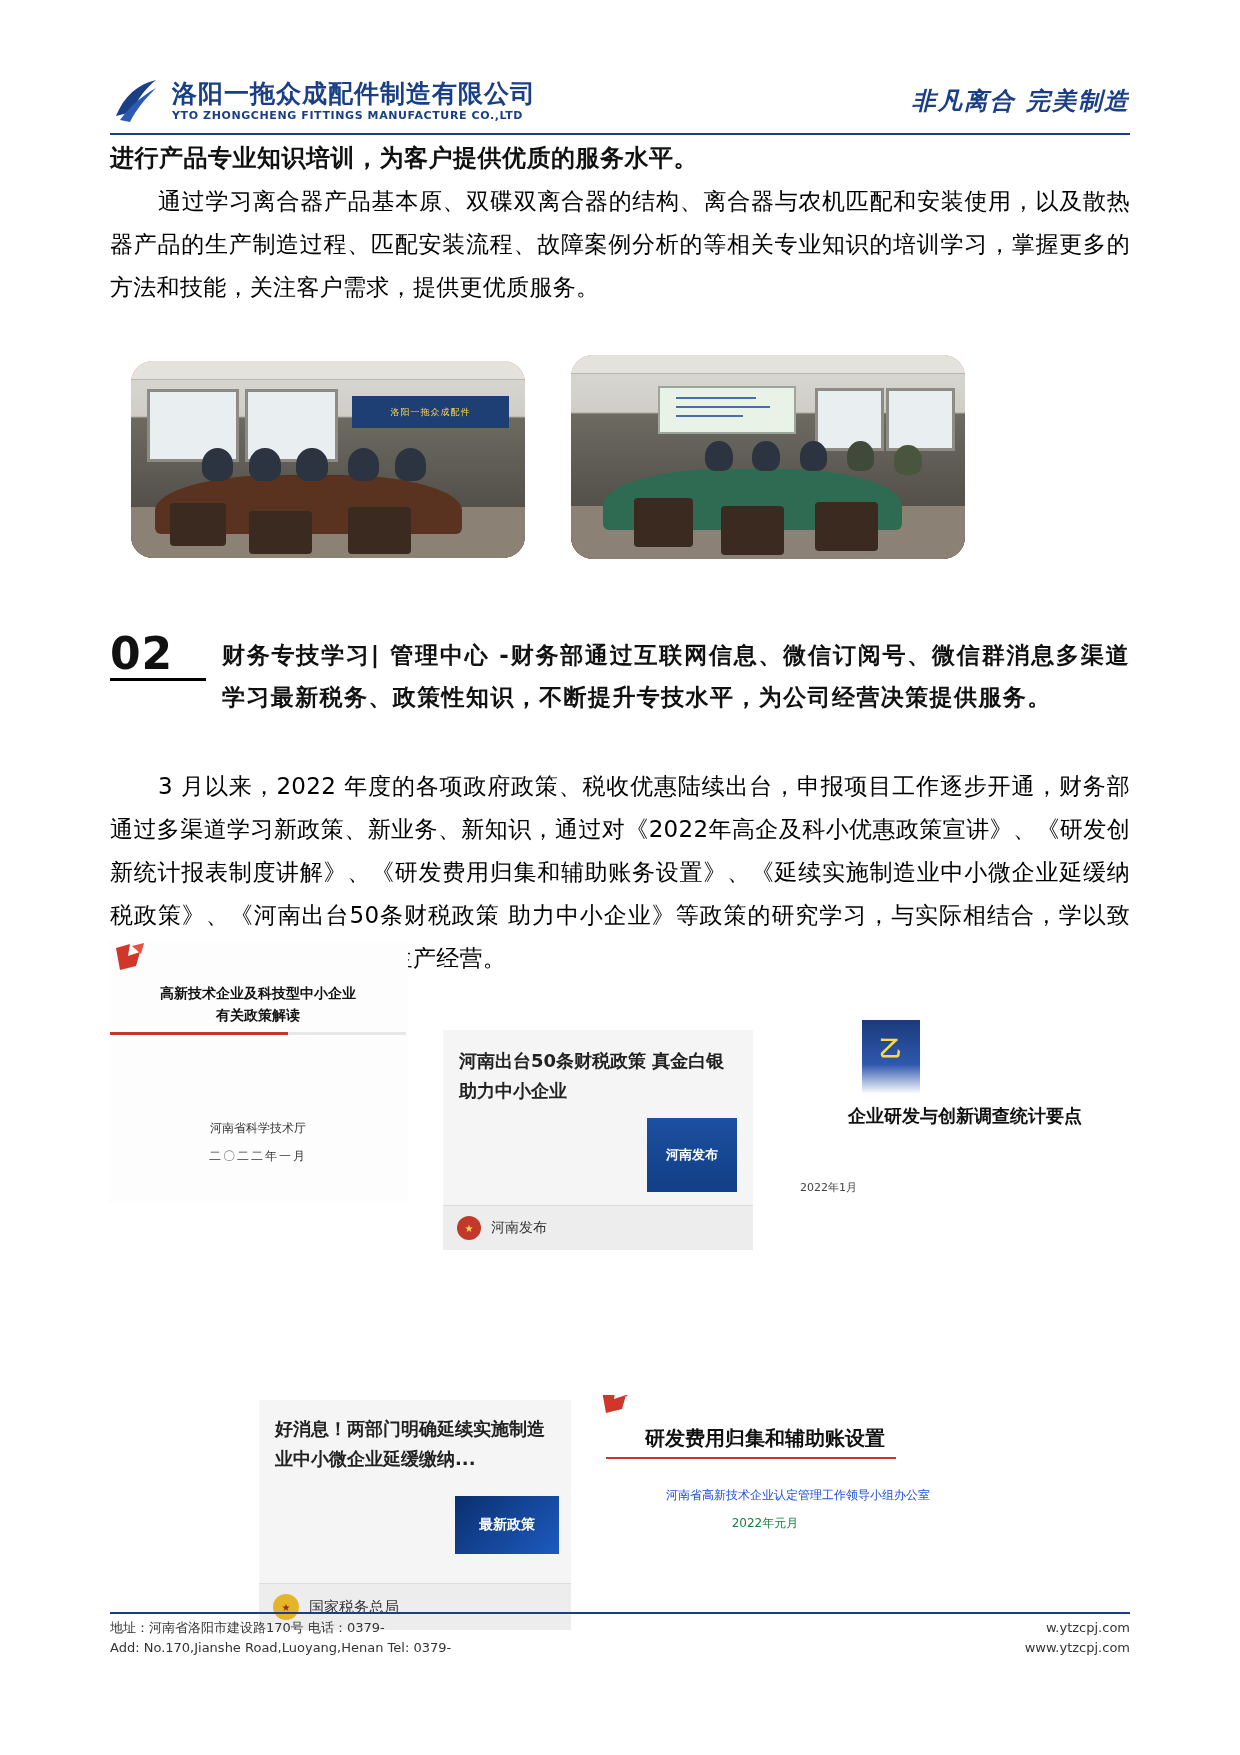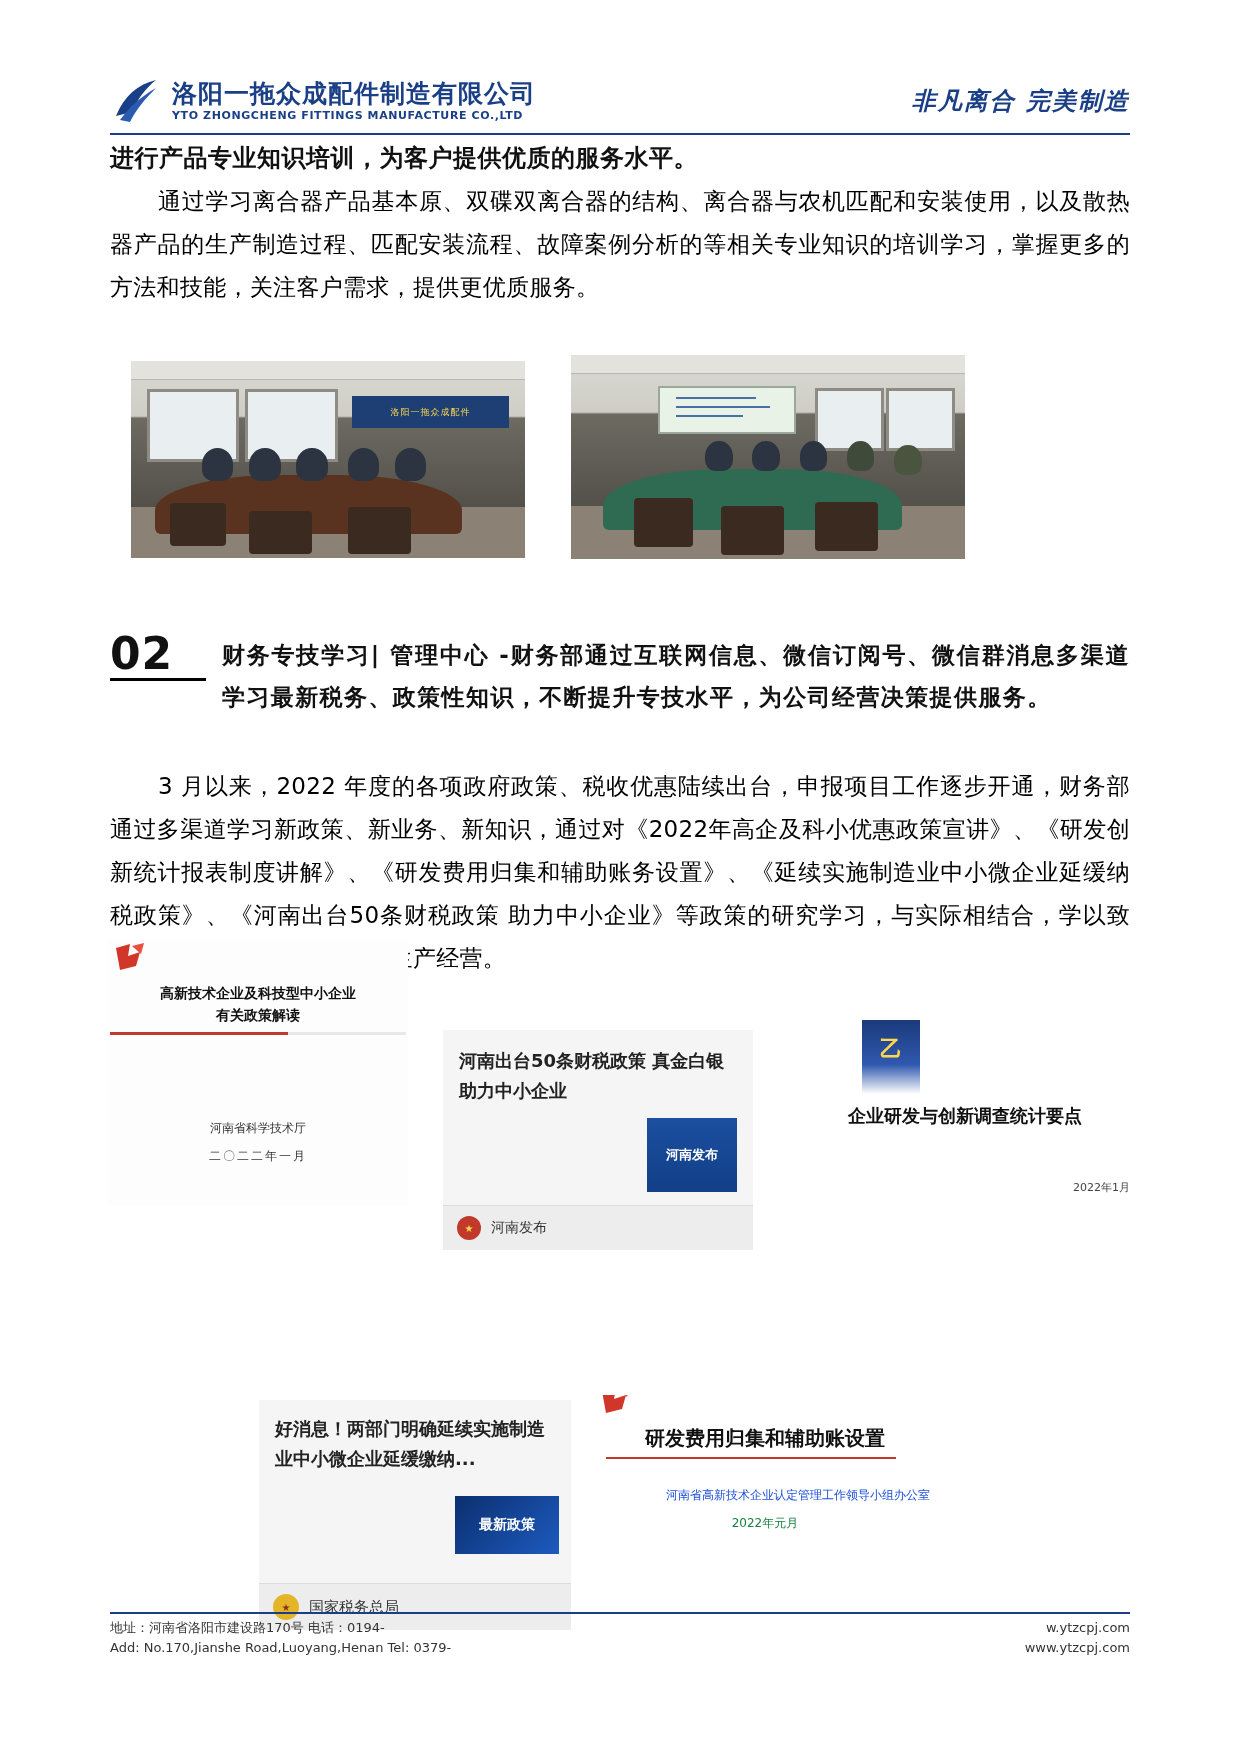--- a/index.html
+++ b/index.html
@@ -101,20 +101,21 @@
     top: 180px;
     width: 1020px;
     text-indent: 48px;
   }
 
   
   .photo {
     position: absolute;
     background: #ef4444;
     overflow: hidden;
+    border-radius: 22px;
   }
   .photo-1 {
     left: 131px;
     top: 361px;
     width: 394px;
     height: 197px;
   }
   .photo-2 {
     left: 571px;
     top: 355px;
@@ -372,21 +373,21 @@
     text-align: center;
     font-size: 18px;
     font-weight: bold;
     color: #111;
   }
   .rd-date {
     position: absolute;
     left: 0;
     top: 160px;
     width: 330px;
-    text-align: right;
+    text-align: left;
     font-size: 11px;
     color: #444;
   }
 
   .card-tax {
     left: 259px;
     top: 1400px;
     width: 312px;
     height: 230px;
     background: #f5f5f5;
@@ -642,21 +643,21 @@
       </svg>
     </span>
     <div class="fee-title">研发费用归集和辅助账设置</div>
     <div class="fee-rule"></div>
     <div class="fee-sub1">河南省高新技术企业认定管理工作领导小组办公室</div>
     <div class="fee-sub2">2022年元月</div>
   </div>
 
   <div class="footer-rule"></div>
   <div class="footer-left">
-    <div>地址：河南省洛阳市建设路170号    电话：0194-</div>
+    <div>地址：河南省洛阳市建设路170号    电话：0379-</div>
     <div>Add: No.170,Jianshe Road,Luoyang,Henan    Tel: 0379-</div>
   </div>
   <div class="footer-right">
     <div>w.ytzcpj.com</div>
     <div>www.ytzcpj.com</div>
   </div>
 
 </div>
 
 </body></html>

